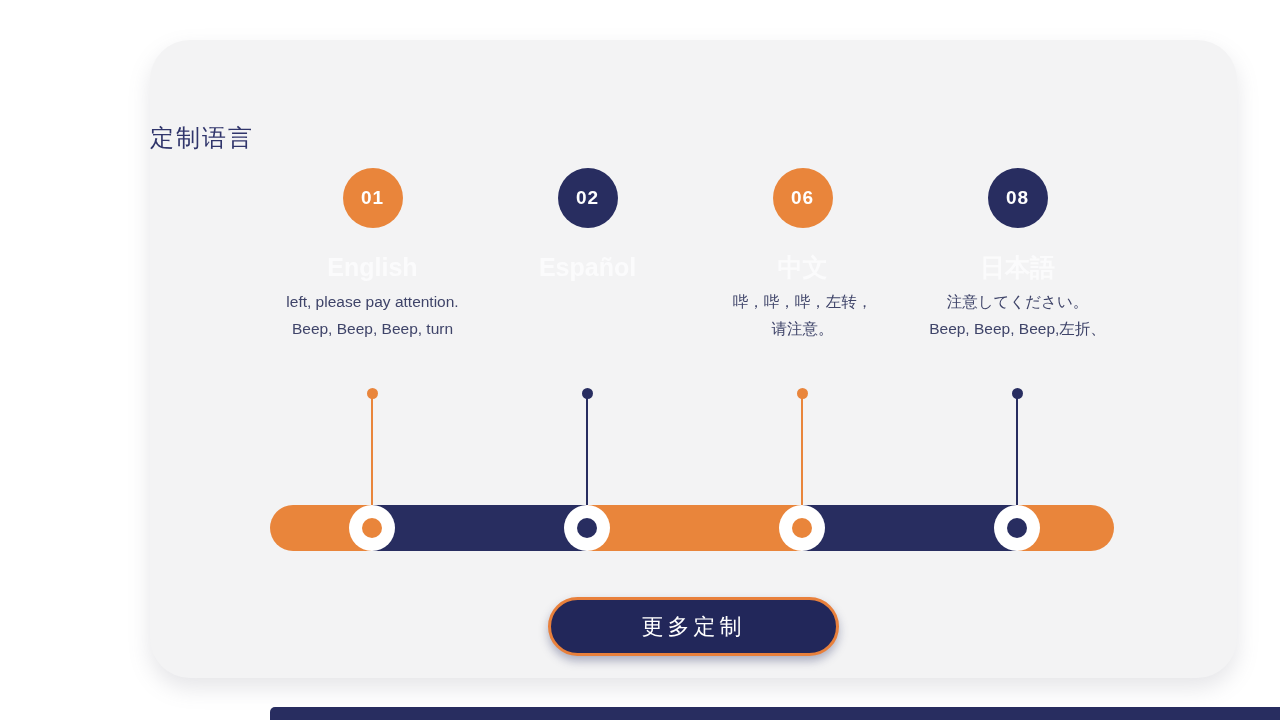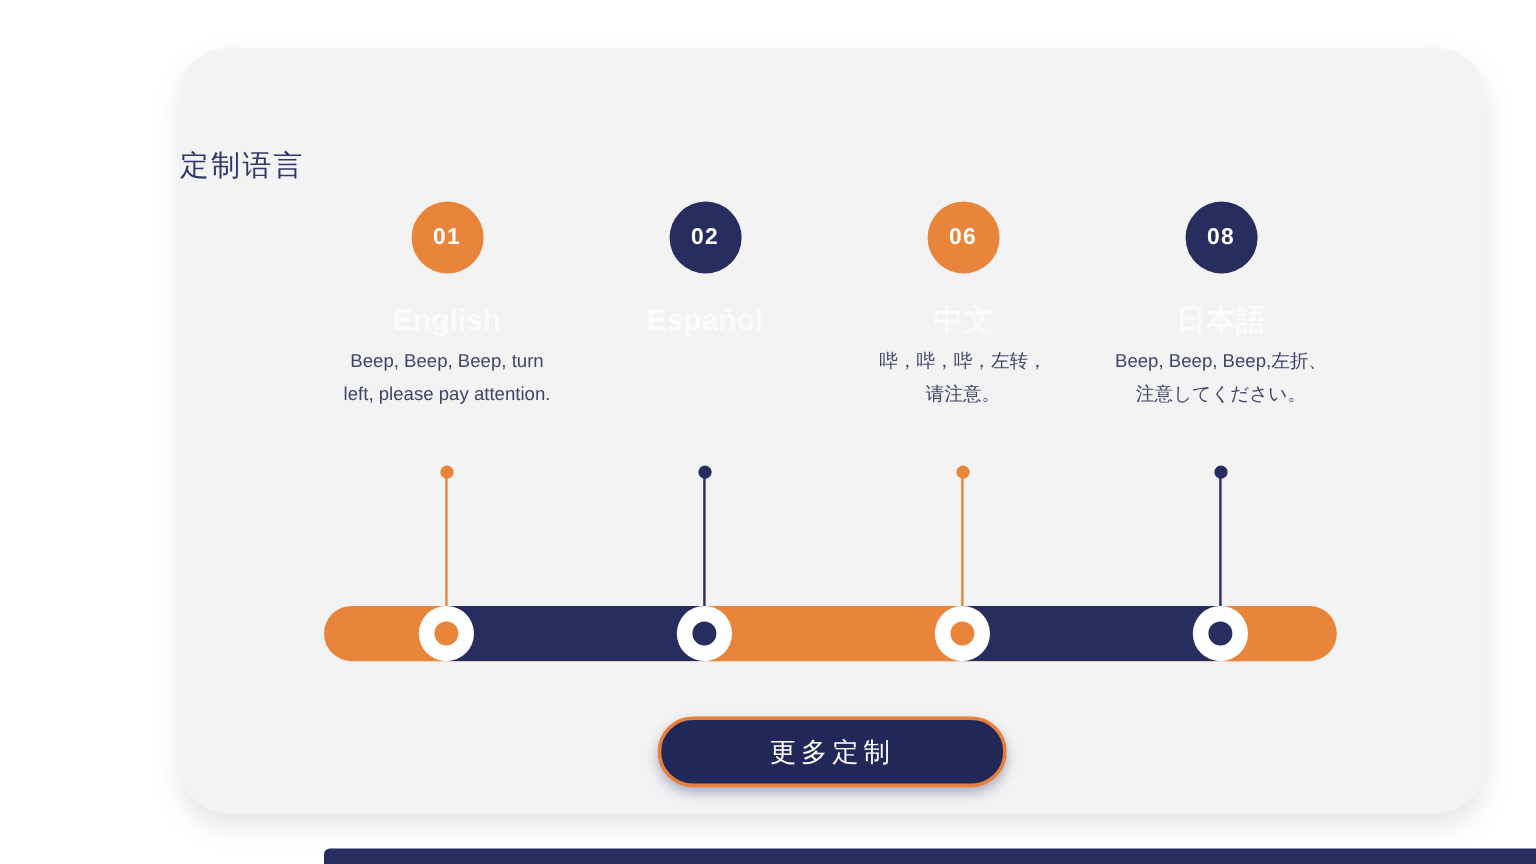--- a/index.html
+++ b/index.html
@@ -151,22 +151,22 @@
     <div class="page-title">定制语言</div>
 
     <div class="columns">
 
       <div class="col">
         <div class="step-circle orange-bg">
           <span>01</span>
         </div>
         <div class="lang-heading">English</div>
         <div class="desc">
+          <span>left, please pay attention.</span>
           <span>Beep, Beep, Beep, turn</span>
-          <span>left, please pay attention.</span>
         </div>
       </div>
 
       <div class="col">
         <div class="step-circle navy-bg">
           <span>02</span>
         </div>
         <div class="lang-heading">Español</div>
       </div>
 
@@ -180,22 +180,22 @@
           <span>请注意。</span>
         </div>
       </div>
 
       <div class="col">
         <div class="step-circle navy-bg">
           <span>08</span>
         </div>
         <div class="lang-heading">日本語</div>
         <div class="desc">
+          <span>注意してください。</span>
           <span>Beep, Beep, Beep,左折、</span>
-          <span>注意してください。</span>
         </div>
       </div>
 
     </div>
   </div>
 
   <div class="stem orange-stem" style="left:372px; top:393px;">
     <div class="stem-dot"></div>
     <div class="stem-line"></div>
   </div>

